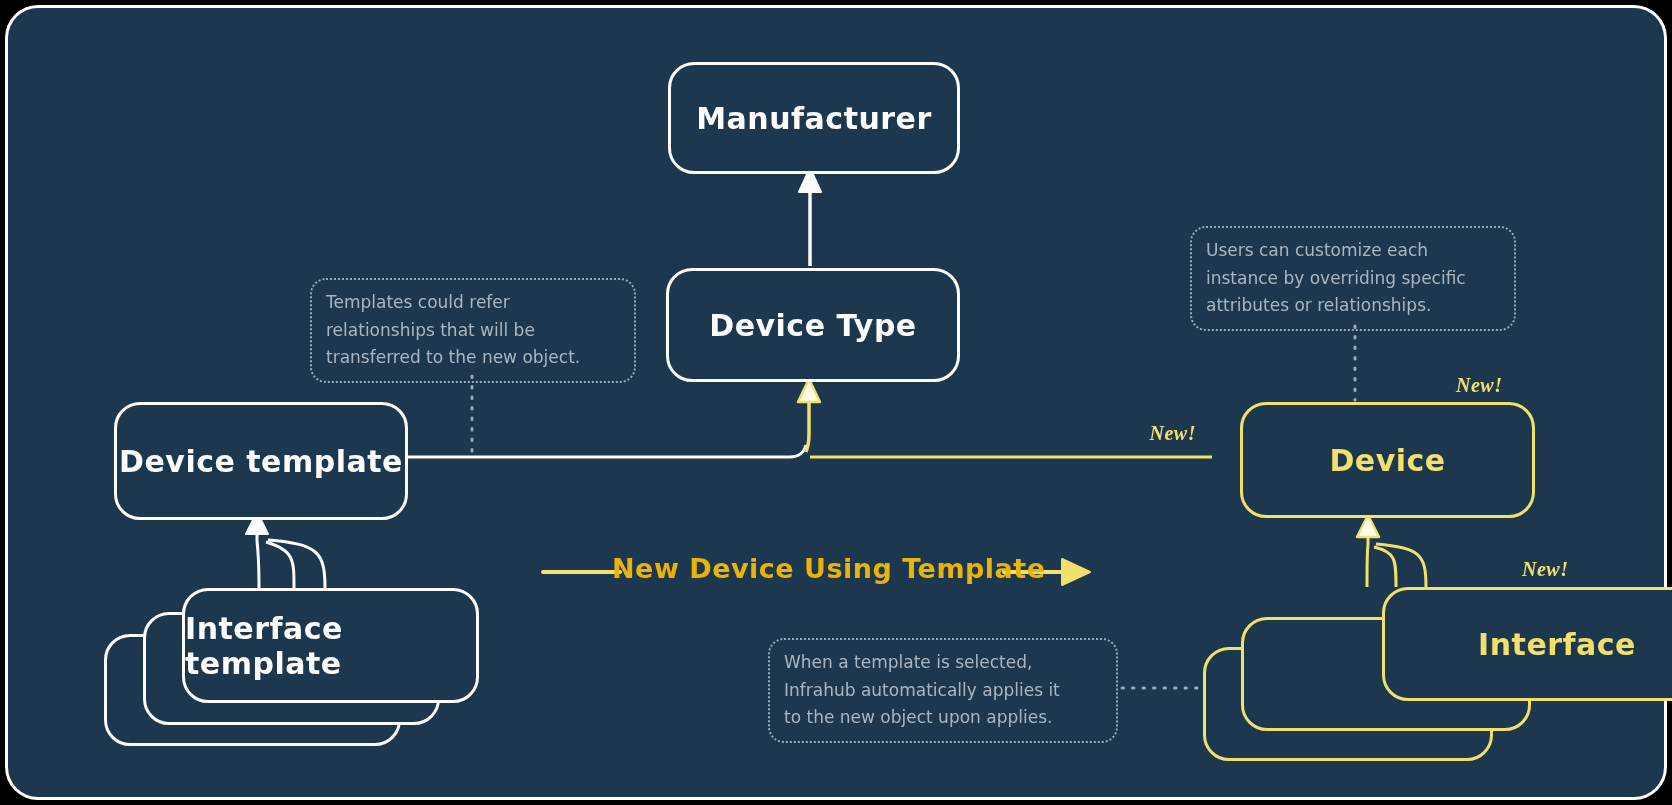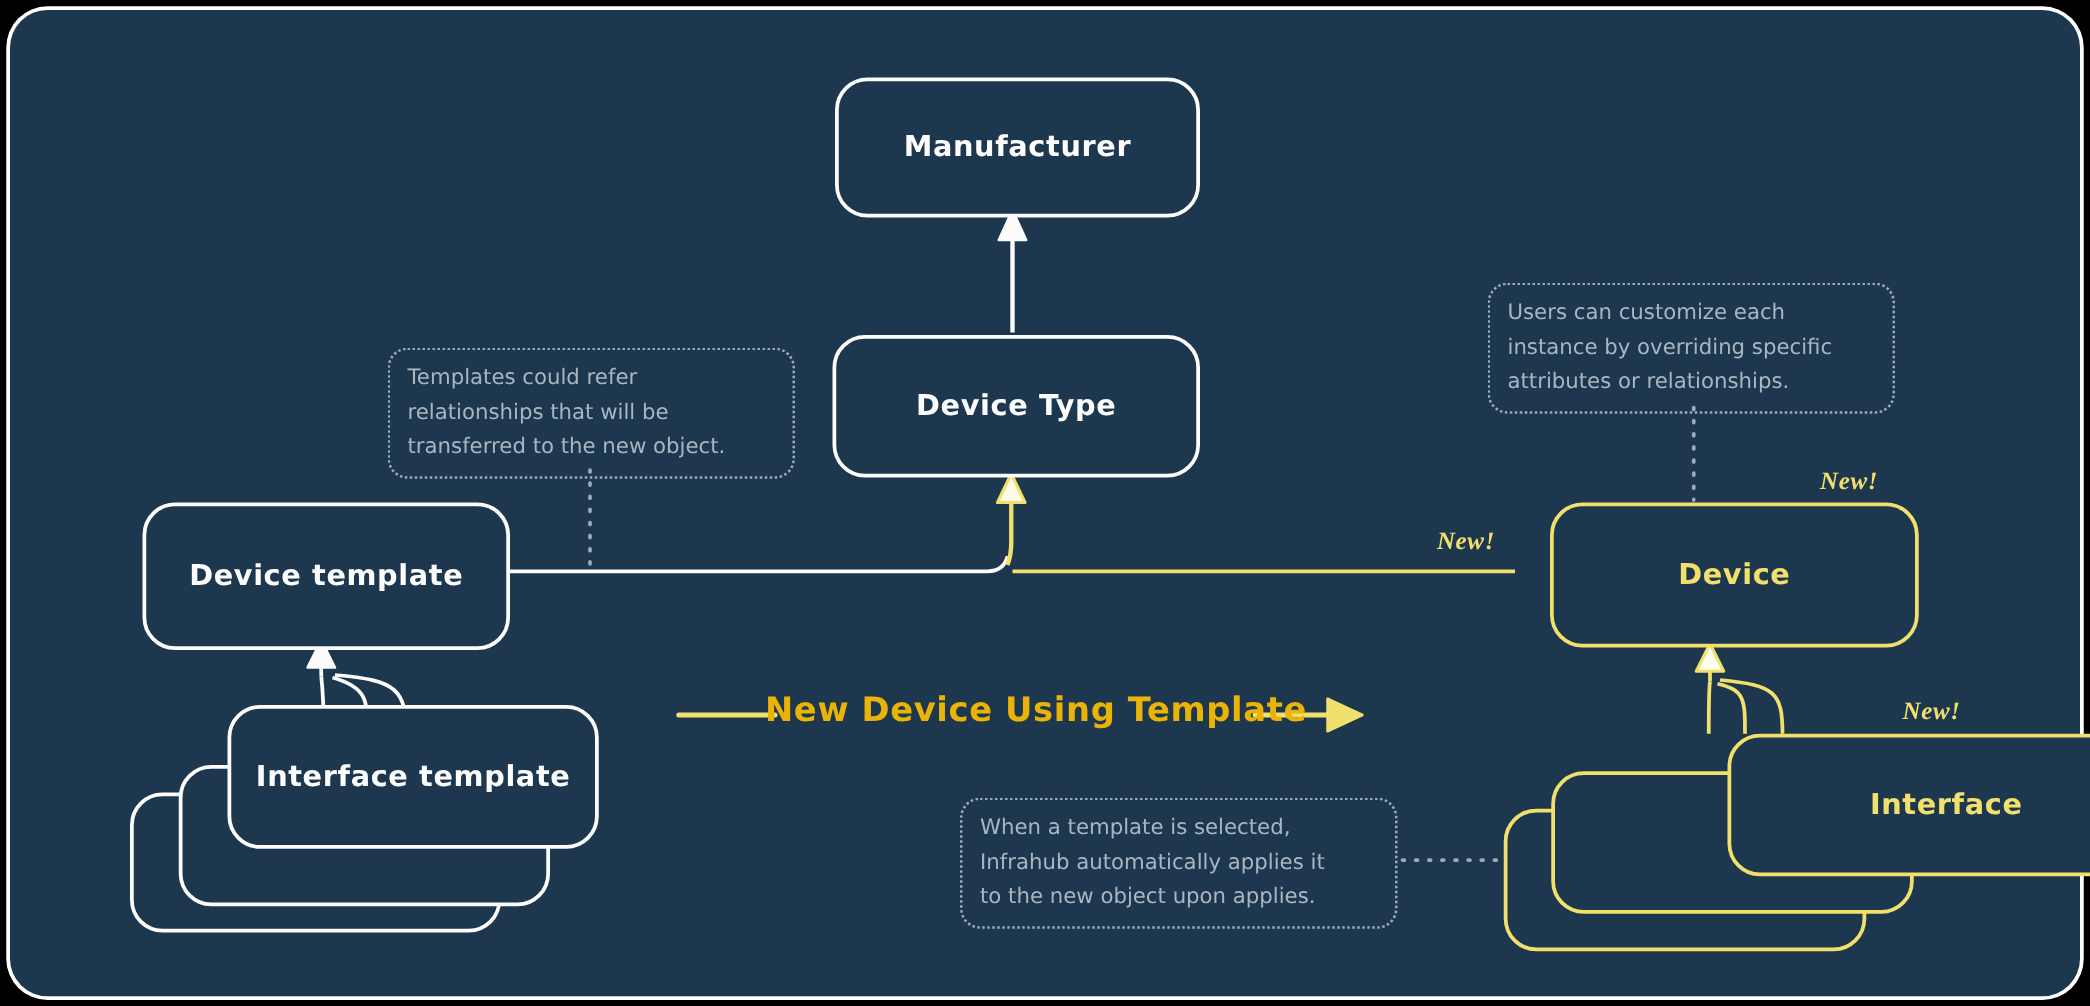--- a/index.html
+++ b/index.html
@@ -27,21 +27,21 @@
   }
   .node {
     position: absolute;
     border: 3px solid #fcfcfc;
     border-radius: 26px;
     background: #1d384e;
     display: flex;
     align-items: center;
     justify-content: center;
     color: #fcfcfc;
-    font-size: 23px;
+    font-size: 30px;
     font-weight: bold;
     letter-spacing: 0.5px;
   }
   .node.accent {
     border-color: #f2e06c;
     color: #f2e06c;
     margin-left: 28px;
   }
   .stackbox {
     position: absolute;
@@ -138,21 +138,21 @@
 <div class="node" style="left:114px; top:402px; width:288px; height:112px;">
   <span>Device template</span>
 </div>
 
 <div class="node accent" style="left:1212px; top:402px; width:289px; height:110px;">
   <span>Device</span>
 </div>
 
 <div class="stackbox" style="left:104px; top:634px; width:291px; height:106px;"></div>
 <div class="stackbox" style="left:143px; top:612px; width:291px; height:107px;"></div>
-<div class="node" style="left:182px; top:564px; width:291px; height:109px;">
+<div class="node" style="left:182px; top:588px; width:291px; height:109px;">
   <span>Interface template</span>
 </div>
 
 <div class="stackbox accent" style="left:1203px; top:647px; width:284px; height:108px;"></div>
 <div class="stackbox accent" style="left:1241px; top:617px; width:284px; height:108px;"></div>
 <div class="node accent" style="left:1354px; top:587px; width:284px; height:108px;padding-left:30px;">
   <span>Interface</span>
 </div>
 
 <div class="note" style="left:310px; top:278px; width:326px;">

